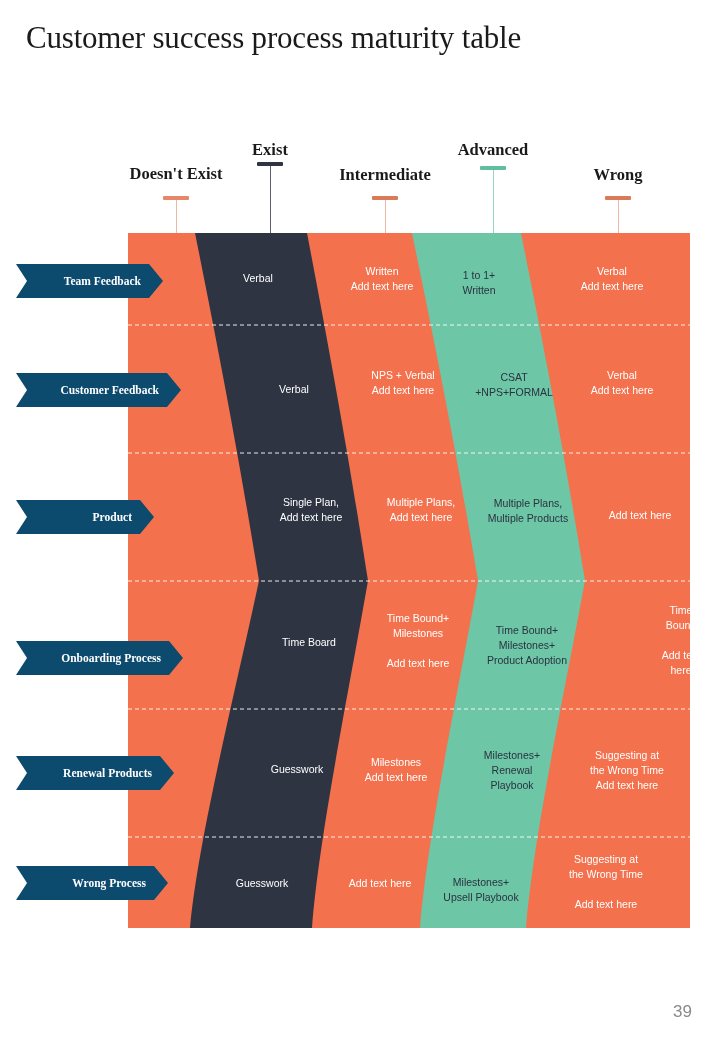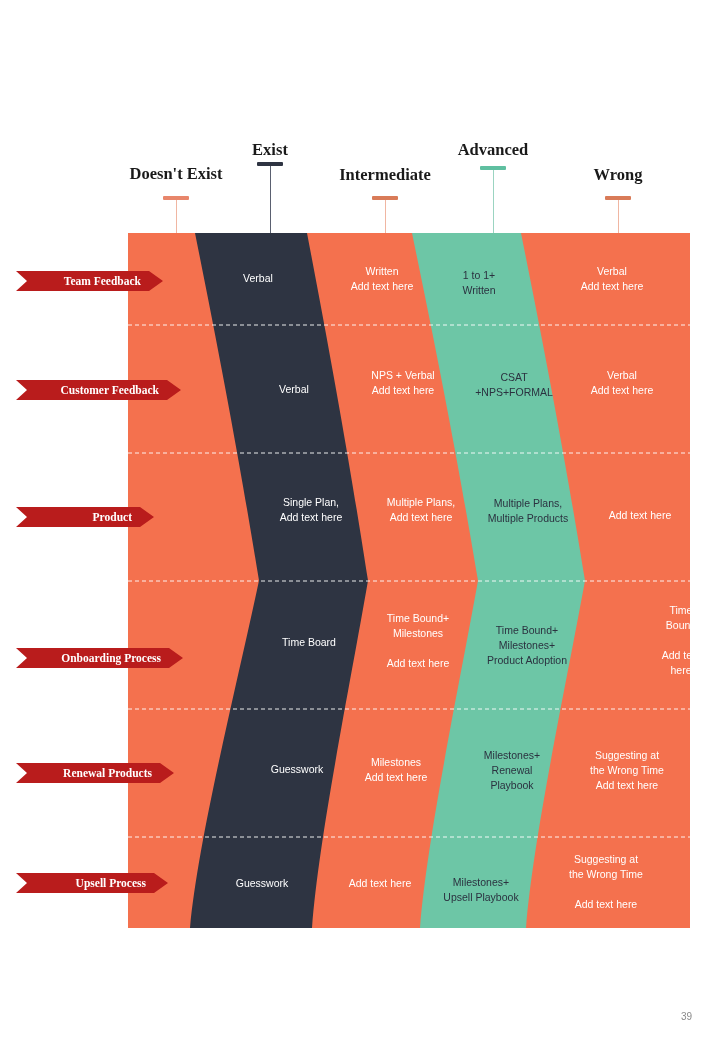--- a/index.html
+++ b/index.html
@@ -65,48 +65,49 @@
     white-space: pre-line;
     pointer-events: auto;
   }
   .cell-light { color: #ffffff; }
   .cell-dark  { color: #2b3240; }
   .cell-c     { text-align: center; transform: translate(-50%, -50%); }
 
   
   .row-label {
     position: absolute;
-    height: 20px;
-    background: #b91c1c;
+    height: 34px;
+    background: #0c4a6e;
     color: #ffffff;
     font-family: "Liberation Serif", serif;
     font-weight: 700;
     font-size: 11.5px;
     display: flex;
     align-items: center;
     justify-content: flex-end;
     padding-right: 22px;
     white-space: nowrap;
     clip-path: polygon(0 0, calc(100% - 14px) 0, 100% 50%, calc(100% - 14px) 100%, 0 100%, 11px 50%);
     transform: translateY(-50%);
   }
 
   
   #page-number {
     position: absolute;
     right: 28px; bottom: 18px;
-    font-size: 10px;
+    font-size: 17px;
     color: #8a8a8a;
   }
 </style>
 </head>
 <body>
 
 <div id="page">
 
+  <div id="page-title">Customer success process maturity table</div>
 
   <div id="column-headers">
       <div class="col-header" style="left: 176px; top: 164px;">Doesn't Exist</div>
       <div class="col-dash" style="left: 176px; top: 196px; background: rgb(232, 134, 107);"></div>
       <div class="col-leader" style="left: 176px; top: 200px; height: 33px; background: rgb(240, 182, 162);"></div>
       <div class="col-header" style="left: 270px; top: 140px;">Exist</div>
       <div class="col-dash" style="left: 270px; top: 162px; background: rgb(46, 52, 66);"></div>
       <div class="col-leader" style="left: 270px; top: 166px; height: 67px; background: rgb(90, 96, 112);"></div>
       <div class="col-header" style="left: 385px; top: 165px;">Intermediate</div>
       <div class="col-dash" style="left: 385px; top: 196px; background: rgb(217, 123, 88);"></div>
@@ -189,17 +190,17 @@
 
 Add text here</div>
     </div>
 
   <div id="row-labels">
       <div class="row-label" style="left: 16px; width: 147px; top: 281px;">Team Feedback</div>
       <div class="row-label" style="left: 16px; width: 165px; top: 390px;">Customer Feedback</div>
       <div class="row-label" style="left: 16px; width: 138px; top: 517px;">Product</div>
       <div class="row-label" style="left: 16px; width: 167px; top: 658px;">Onboarding Process</div>
       <div class="row-label" style="left: 16px; width: 158px; top: 773px;">Renewal Products</div>
-      <div class="row-label" style="left: 16px; width: 152px; top: 883px;">Upsell Process</div>
+      <div class="row-label" style="left: 16px; width: 152px; top: 883px;">Wrong Process</div>
     </div>
 
   <div id="page-number">39</div>
 </div>
 
 </body></html>

